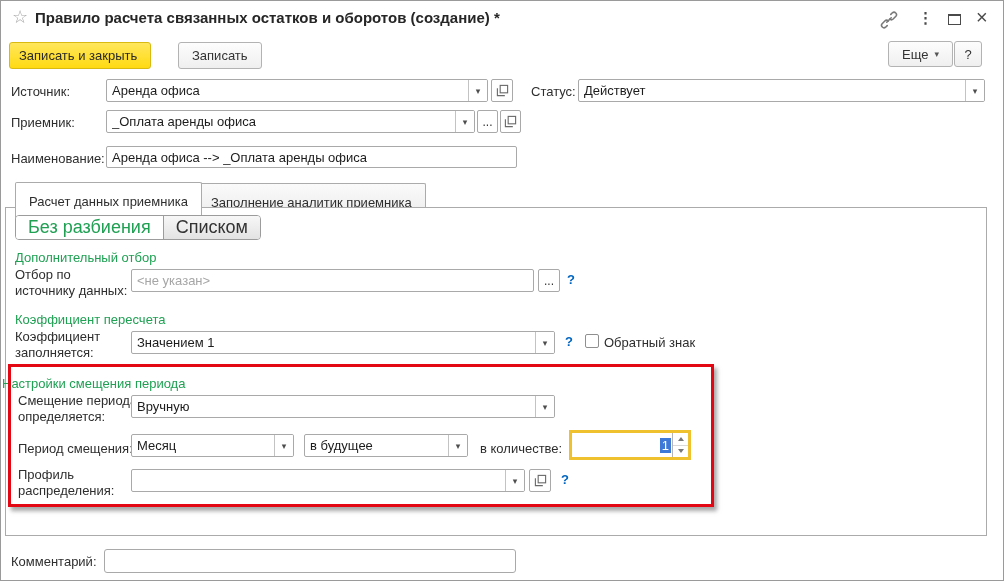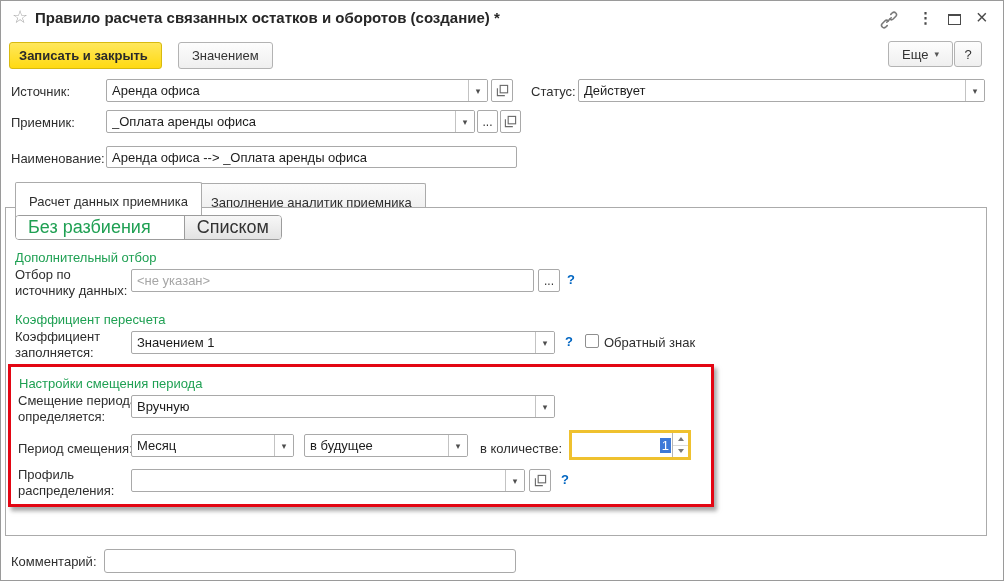--- a/index.html
+++ b/index.html
@@ -19,21 +19,21 @@
   .ic-max { left:947px; top:13px; width:13px; height:11px; border:1px solid #4a4a4a; border-top-width:2px; }
   .ic-close { left:975px; top:5px; font-size:20px; }
   
   .btn {
     position:absolute; height:27px; border:1px solid #b3b3b3; border-radius:3px;
     background:linear-gradient(#fdfdfd,#efefef); font-size:13px; color:#333;
     display:inline-flex; align-items:center; justify-content:center;
     padding:0 13px; cursor:pointer; white-space:nowrap;
     font-family:"Liberation Sans", sans-serif;
   }
-  .btn.primary { background:linear-gradient(#ffe75c,#ffda12); border-color:#d8ba10; font-weight:bold; color:#2a2a2a;padding-left:9px; }
+  .btn.primary { background:linear-gradient(#ffe75c,#ffda12); border-color:#d8ba10; font-weight:normal; color:#2a2a2a;padding-left:9px; }
   .btn .dd-small { font-size:9px; margin-left:6px; color:#555; }
   
   .inp {
     position:absolute; height:23px; border:1px solid #a9a9a9; border-radius:2px;
     background:#fff; display:flex; align-items:stretch; overflow:hidden;
   }
   .inp input {
     flex:1; min-width:0; border:none; outline:none; background:transparent;
     font:13px "Liberation Sans", sans-serif; color:#1c1c1c; padding:0 5px;
   }
@@ -59,21 +59,21 @@
     font-size:13px; border:1px solid #ababab; border-bottom:none;
     border-radius:2px 2px 0 0; cursor:pointer; white-space:nowrap;
   }
   .tab.active { left:14px; top:181px; height:26px; background:#fff; z-index:3; }
   .tab.inactive { left:196px; top:182px; height:19px; background:linear-gradient(#fafafa,#ebebeb); z-index:1; }
   .panel { position:absolute; left:4px; top:206px; width:982px; height:329px; border:1px solid #ababab; background:#fff; z-index:2; }
   
   .seg { position:absolute; left:14px; top:214px; height:25px; display:inline-flex; border:1px solid #9c9c9c; border-radius:4px; overflow:hidden; background:#fff; z-index:4; }
   .seg-item { display:flex; align-items:center; padding:0 12px; font-size:18px; cursor:pointer; }
   .seg-item.active { color:#1fa053; background:#fff; }
-  .seg-item.rest { border-left:1px solid #9c9c9c; background:linear-gradient(#f7f7f7,#e3e3e3); color:#333;margin-left:21px; }
+  .seg-item.rest { border-left:1px solid #9c9c9c; background:linear-gradient(#f7f7f7,#e3e3e3); color:#333; }
   
   .hl {
     position:absolute; left:7px; top:363px; width:706px; height:143px;
     border:3px solid #e30613; box-shadow:3px 4px 4px rgba(110,110,110,.6);
     pointer-events:none; z-index:6;
   }
   
   .spinner {
     position:absolute; left:568px; top:429px; width:122px; height:30px;
     border:3px solid #efc12f; background:#fff; display:flex; z-index:4;
@@ -99,21 +99,21 @@
       <path d="M9.6 3.0 l1.4 -1.4 a2.2 2.2 0 0 1 3.1 3.1 l-2.4 2.4 a2.2 2.2 0 0 1 -3.1 0"></path>
       <path d="M6.4 13.0 l-1.4 1.4 a2.2 2.2 0 0 1 -3.1 -3.1 l2.4 -2.4 a2.2 2.2 0 0 1 3.1 0"></path>
       <path d="M6 10 L10 6"></path>
     </g>
   </svg>
   <span class="tb-ic ic-kebab">⋮</span>
   <span class="tb-ic ic-max"></span>
   <span class="tb-ic ic-close">×</span>
 
   <button class="btn primary" style="left:8px;top:41px;">Записать и закрыть</button>
-  <button class="btn" style="left:177px;top:41px;">Значением</button>
+  <button class="btn" style="left:177px;top:41px;">Записать</button>
   <button class="btn" style="left:887px;top:40px;height:26px;">
     <span>Еще</span>
     <span class="dd-small">▾</span>
   </button>
   <button class="btn" style="left:953px;top:40px;height:26px;width:28px;padding:0;">?</button>
 
   <span class="lbl" style="left:10px;top:83px;">Источник:</span>
   <div class="inp" style="left:105px;top:78px;width:382px;">
     <input value="Аренда офиса" style="">
     <span class="dd">▾</span>
@@ -173,21 +173,21 @@
   <div class="inp z4" style="left:130px;top:330px;width:424px;">
     <input value="Значением 1" style="">
     <span class="dd">▾</span>
   </div>
   <span class="help z4" style="left:564px;top:333px;">?</span>
   <span class="chk z4" style="left:584px;top:333px;"></span>
   <span class="lbl z4" style="left:603px;top:334px;cursor:pointer;">Обратный знак</span>
 
   <div class="hl"></div>
 
-  <span class="lbl green z4" style="left:18px;top:375px;text-align:center;">Настройки смещения периода</span>
+  <span class="lbl green z4" style="left:1px;top:375px;text-align:center;">Настройки смещения периода</span>
   <span class="lbl z4" style="left:17px;top:392px;">Смещение периода</span>
   <span class="lbl z4" style="left:17px;top:408px;">определяется:</span>
   <div class="inp z4" style="left:130px;top:394px;width:424px;">
     <input value="Вручную" style="">
     <span class="dd">▾</span>
   </div>
 
   <span class="lbl z4" style="left:17px;top:440px;">Период смещения:</span>
   <div class="inp z4" style="left:130px;top:433px;width:163px;">
     <input value="Месяц" style="">

